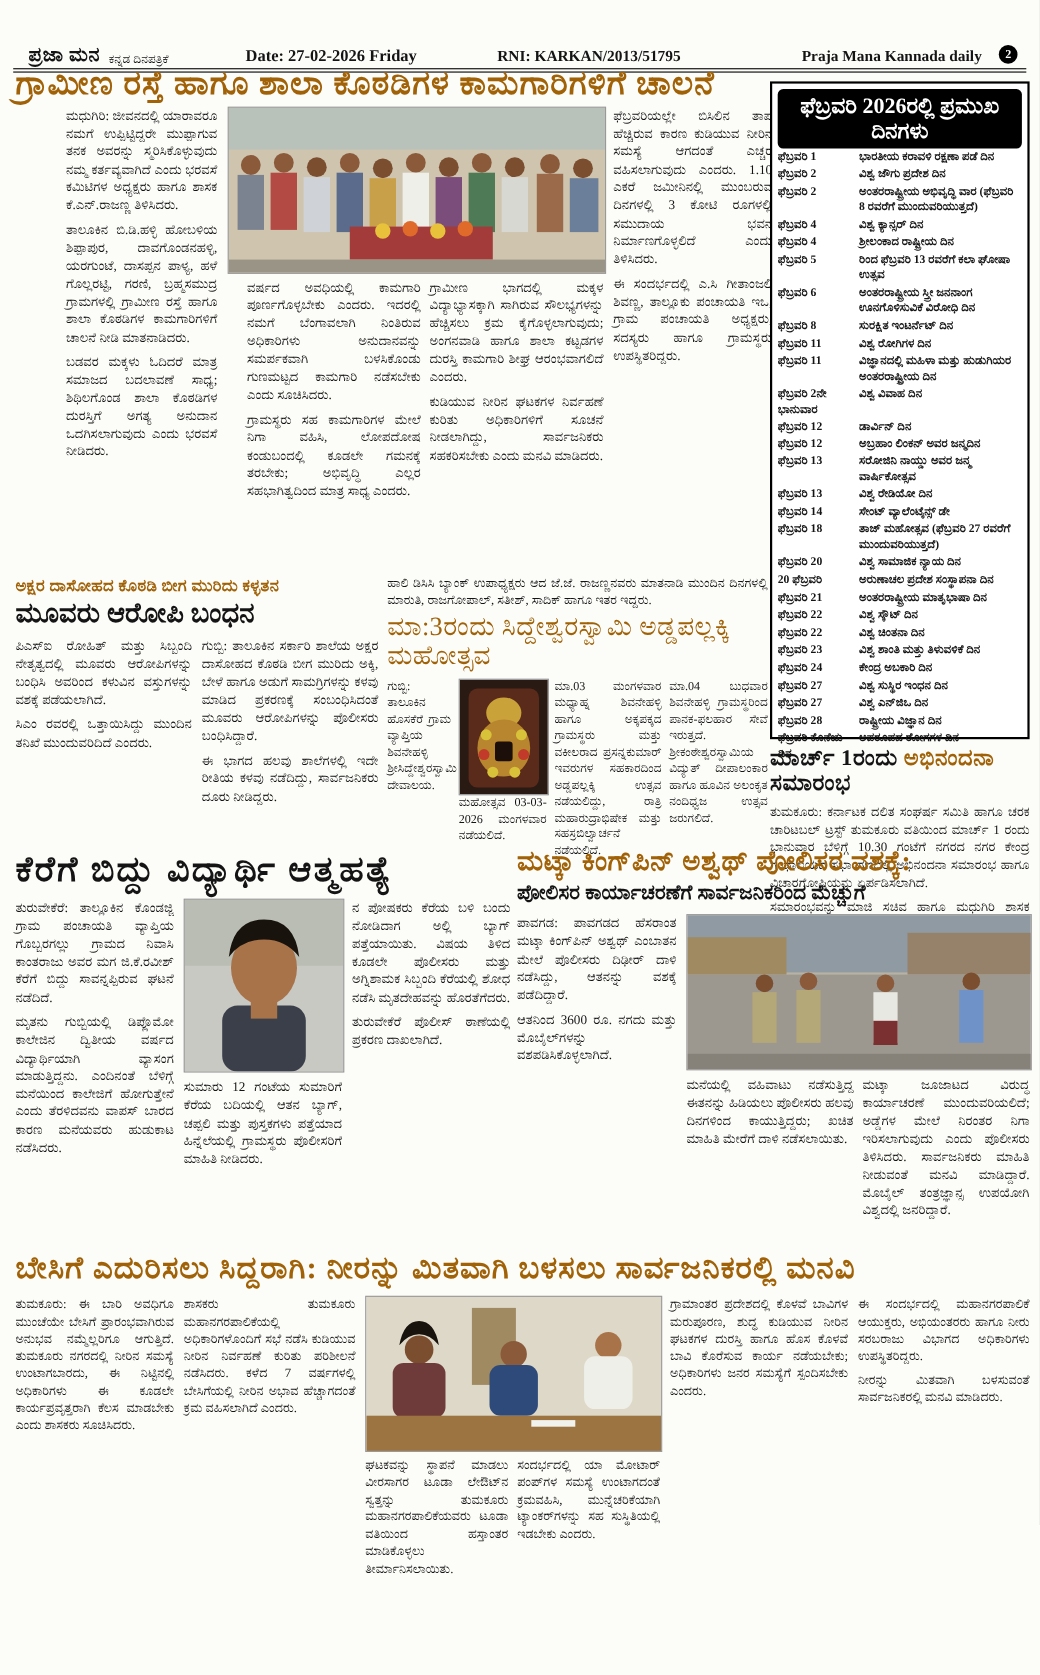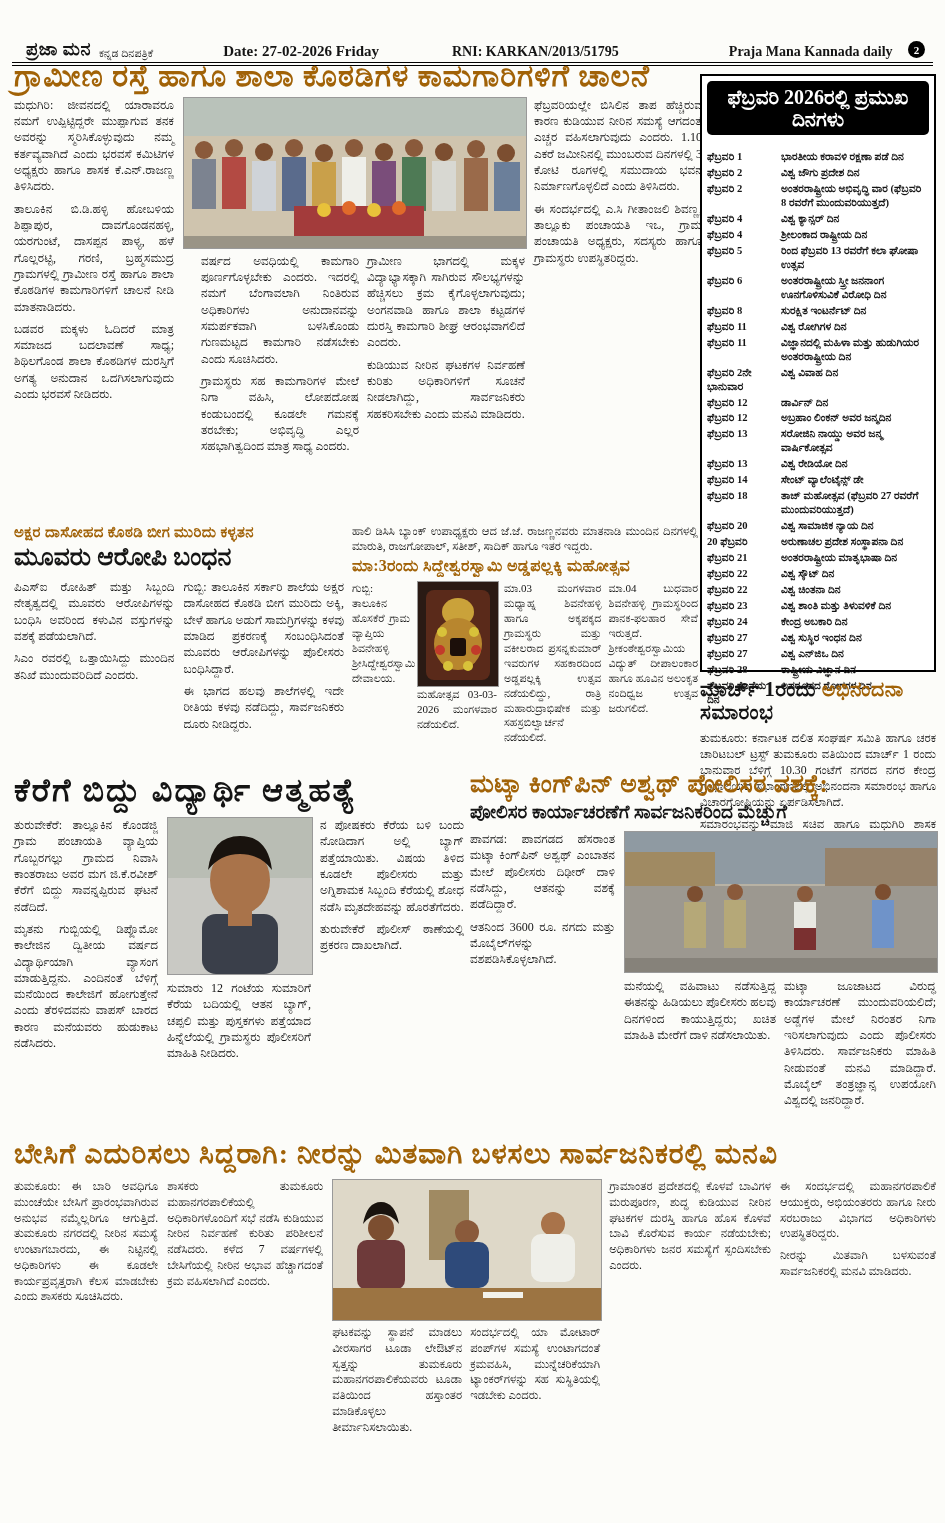--- a/index.html
+++ b/index.html
@@ -19,47 +19,47 @@
   
   .red{color:#a16207;}
   h1,h2,h3{margin:0;}
   p{margin:0 0 6px;font-size:12px;line-height:1.36;text-align:justify;}
   .cols{display:flex;gap:9px;}
   .photo{display:block;border:1px solid #999;background:#ddd;}
   
   #lead{position:absolute;top:60px;left:14px;width:688px;}
   #lead h1{font-size:30px;line-height:1.06;letter-spacing:1px;font-weight:bold;}
   #lead .cols{margin-top:5px;}
-  .lead-c1{width:160px;}
+  .lead-c1{width:160px;margin-left:46px;}
   .lead-mid{width:342px;}
   .lead-c4{width:168px;}
   .lead-sub{display:flex;gap:8px;margin-top:4px;margin-left:18px;}
   .lead-sub>div{flex:1;}
   
   #sidebar{position:absolute;top:74px;left:700px;width:236px;height:598px;
            border:2px solid #000;background:#fff;padding:5px 5px 2px;box-sizing:border-box;}
   .sb-title{background:#000;color:#fff;font-weight:bold;font-size:20px;text-align:center;
             padding:5px 2px;border-radius:5px;line-height:1.1;}
-  .sb-rows{margin-top:15px;}
+  .sb-rows{margin-top:1px;}
   .sb-row{display:flex;font-size:10.6px;font-weight:bold;line-height:1.32;margin-bottom:2px;}
   .sb-date{width:74px;flex:none;}
   .sb-event{flex:1;}
   
   #march{position:absolute;top:678px;left:700px;width:236px;}
   #march h2{font-size:20.5px;font-weight:bold;letter-spacing:.5px;margin-bottom:6px;}
   #march p{font-size:11.8px;}
   
   #theft{position:absolute;top:524px;left:14px;width:330px;height:246px;}
   #theft .kicker{font-size:15px;font-weight:bold;letter-spacing:.3px;}
   #theft h2{font-size:25px;font-weight:bold;margin:2px 0 7px;}
   #theft .cols>div{flex:1;}
   
   #sidd{position:absolute;top:524px;left:352px;width:346px;height:246px;}
   #sidd .pre-note{font-size:11.5px;line-height:1.3;text-align:justify;margin-bottom:3px;}
-  #sidd h2{font-size:16px;font-weight:bold;letter-spacing:.3px;margin:2px 0 6px;}
+  #sidd h2{font-size:24px;font-weight:normal;letter-spacing:.3px;margin:2px 0 6px;}
   #sidd .cols{gap:7px;}
   #sidd p{font-size:11px;}
   .sidd-a{width:58px;}
   .sidd-ph{width:80px;}
   .sidd-b{width:100px;}
   .sidd-c{width:92px;}
   
   #suicide{position:absolute;top:772px;left:14px;width:450px;height:358px;}
   #suicide h2{font-size:32px;font-weight:bold;letter-spacing:2px;margin-bottom:8px;}
   #suicide .cols>div{width:144px;}

